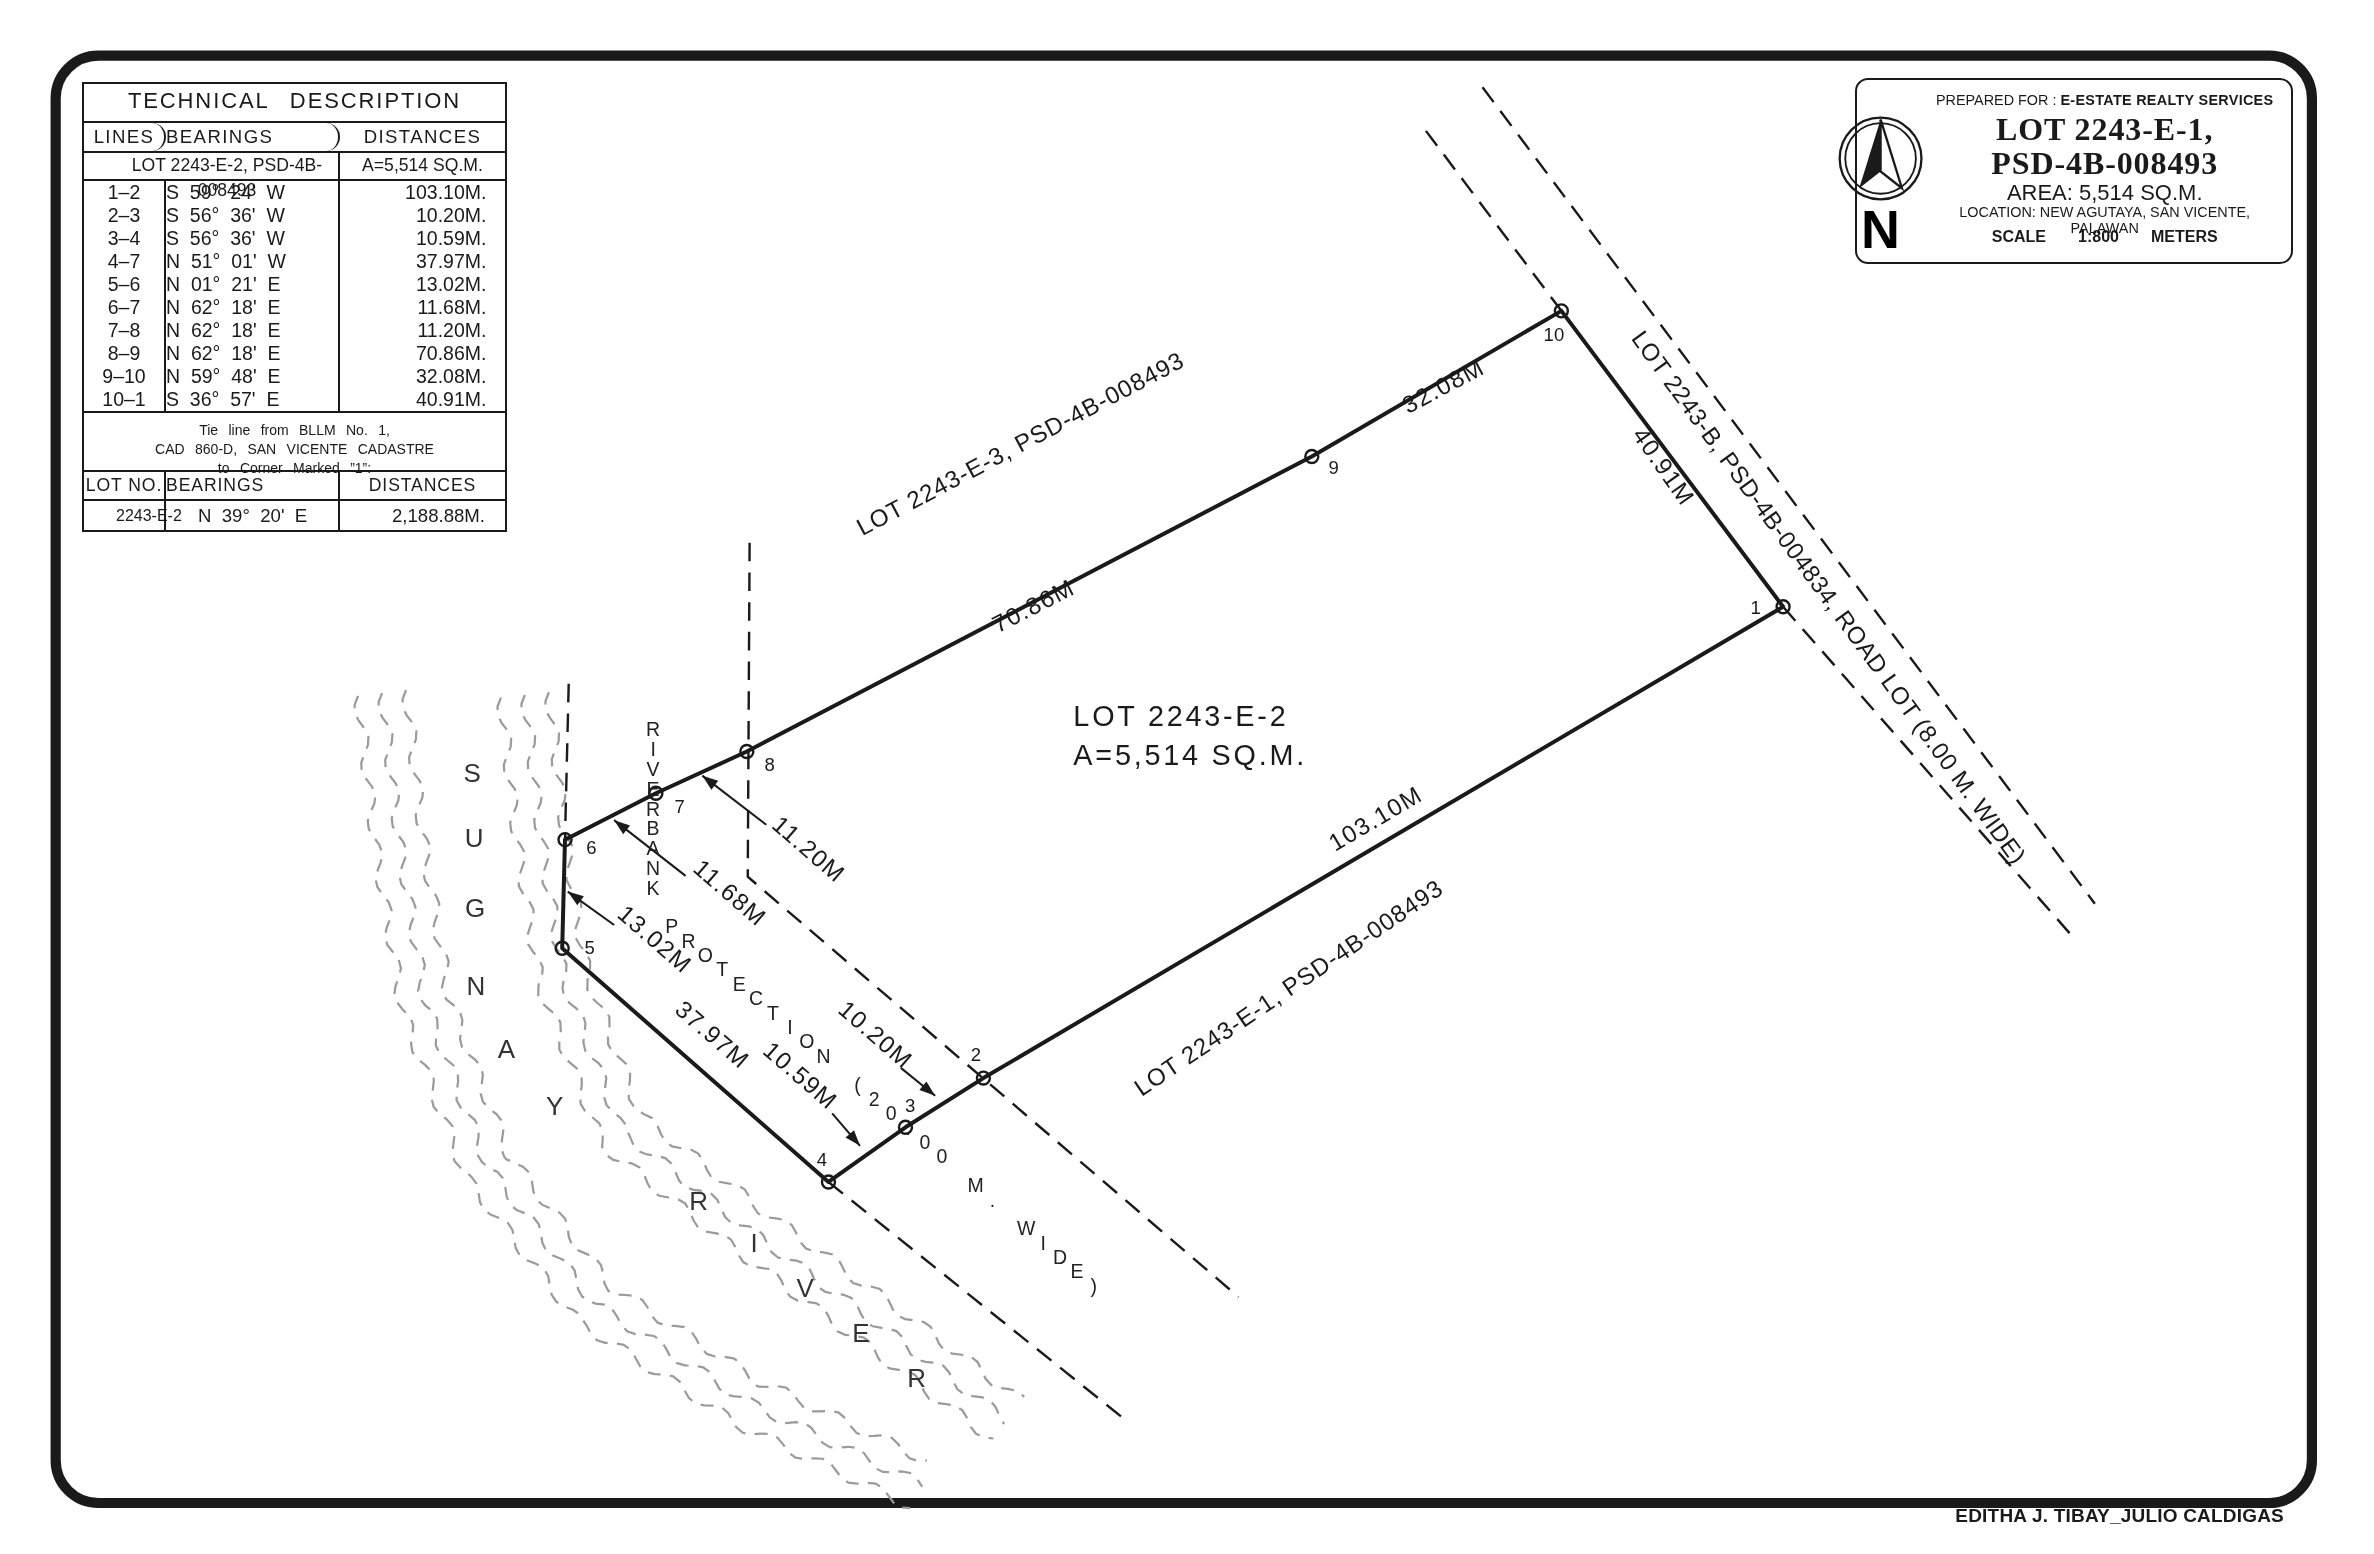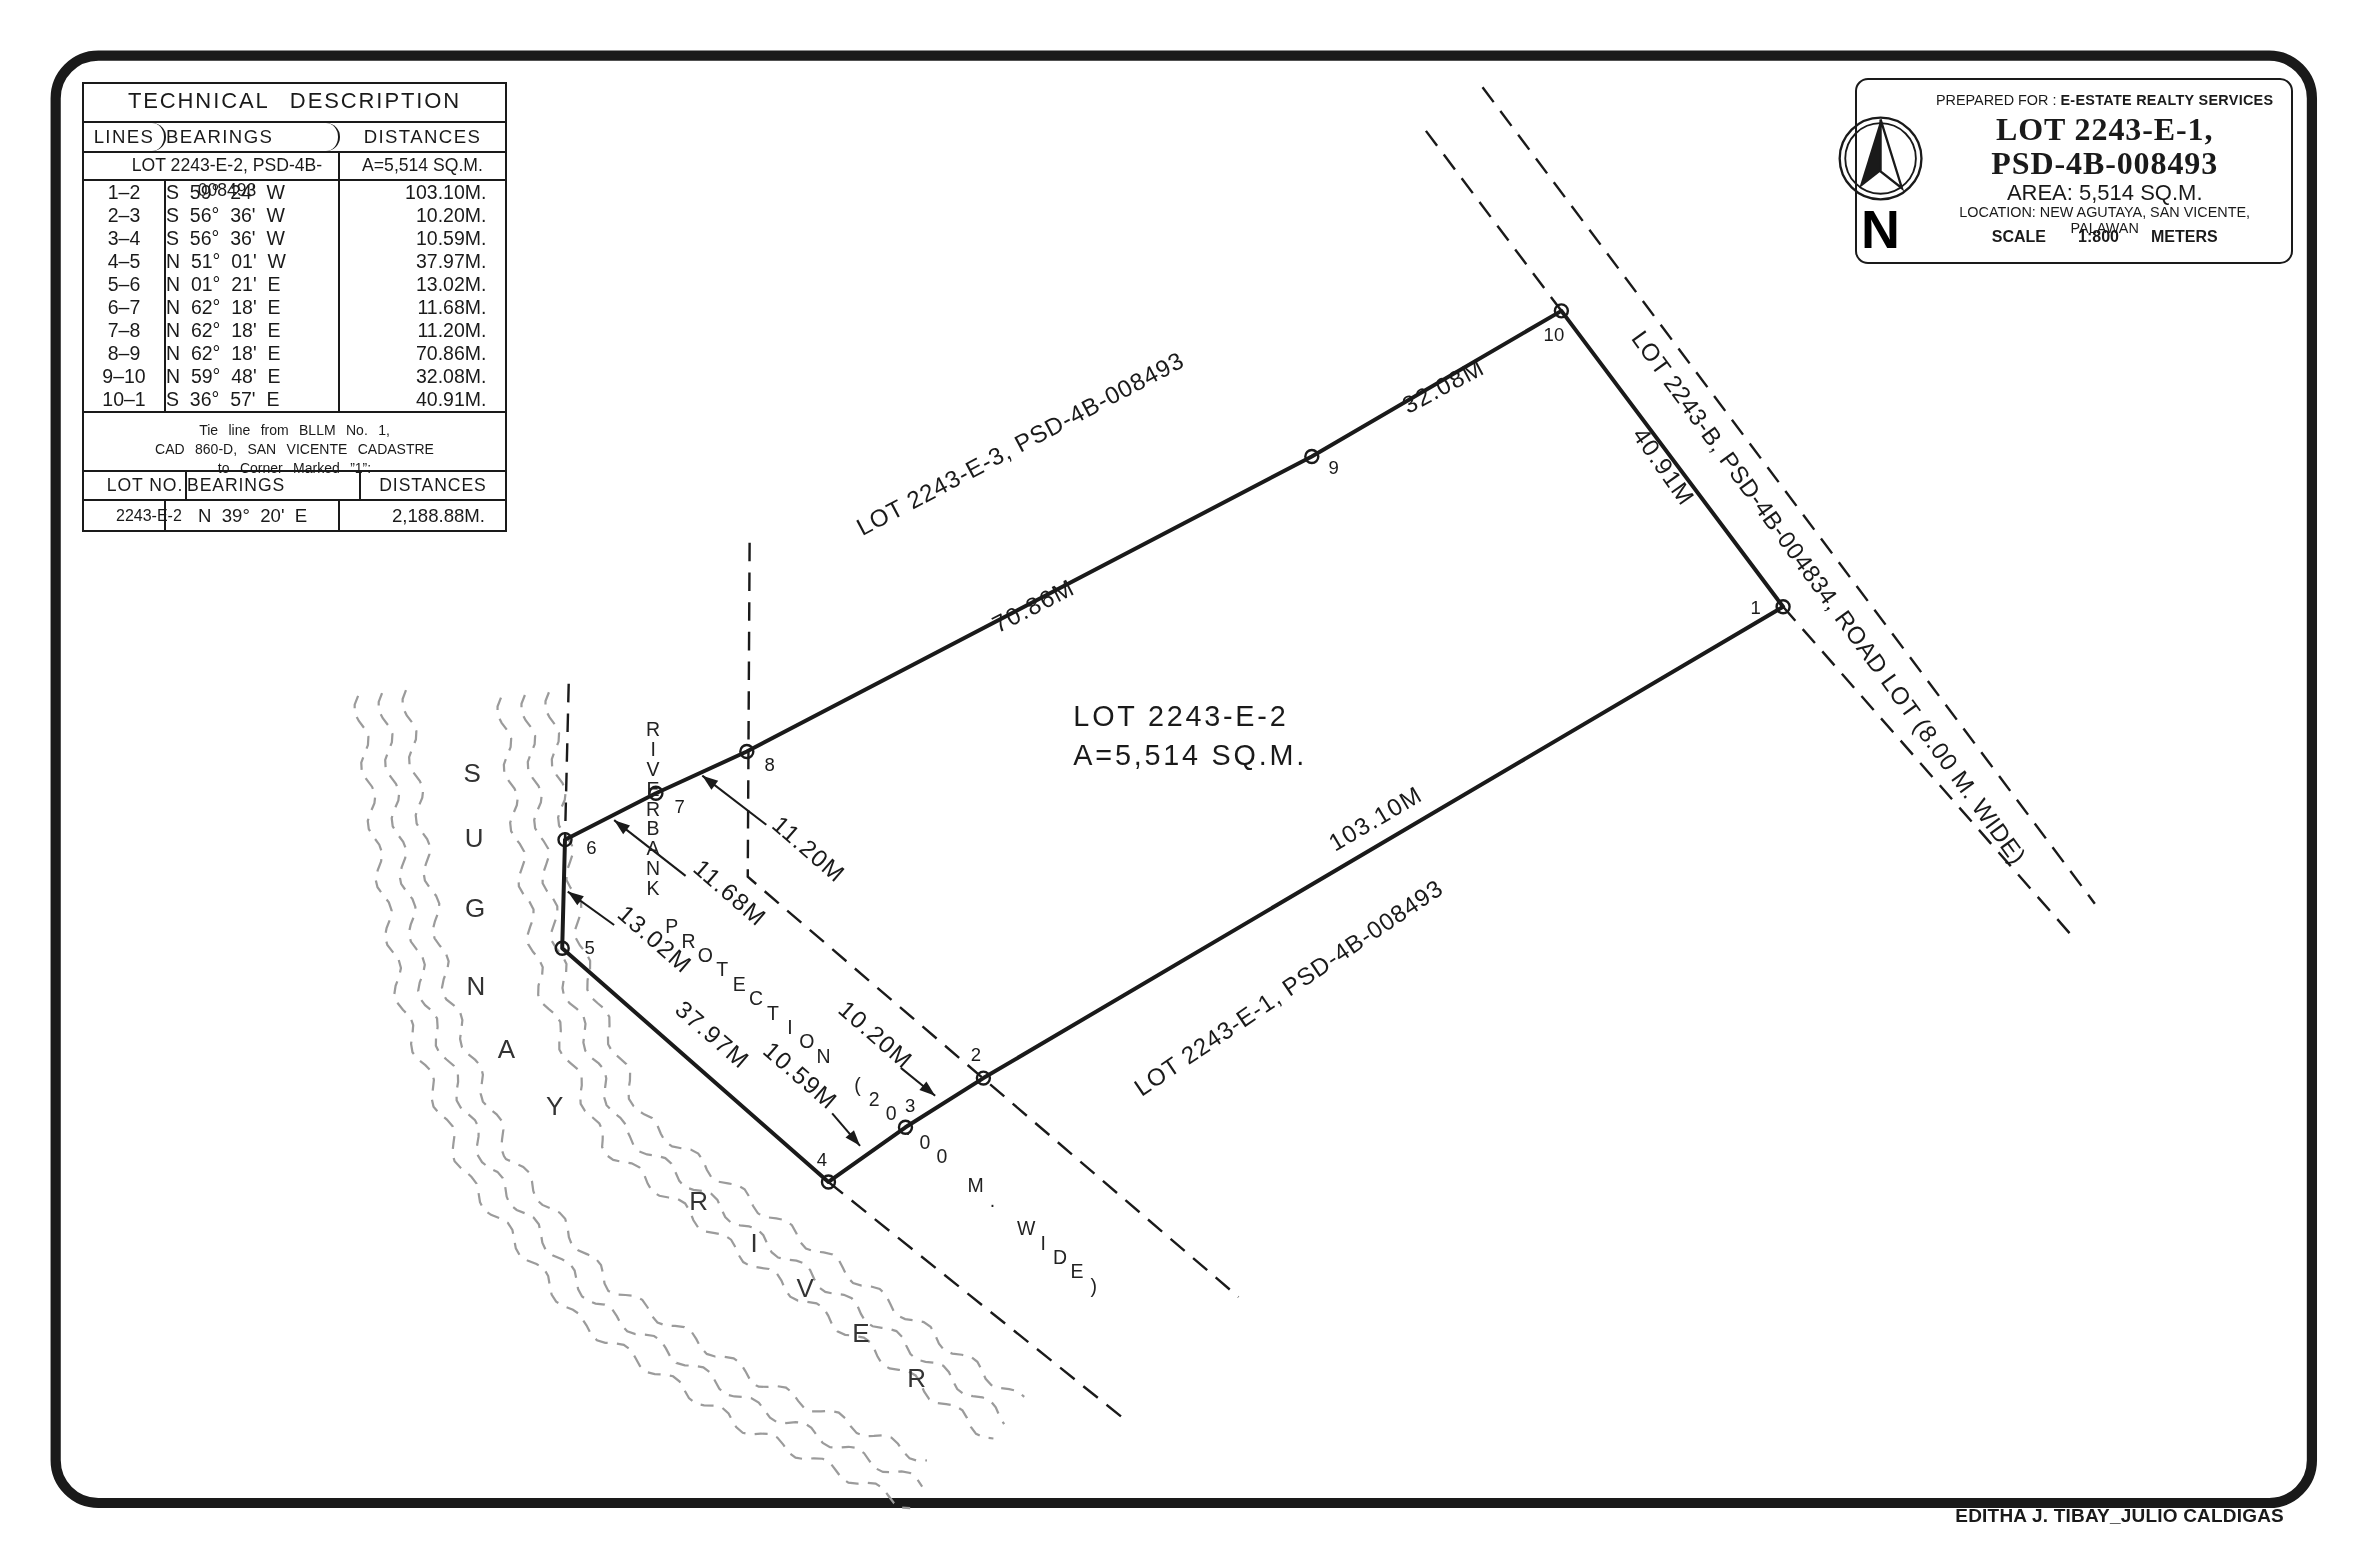--- a/index.html
+++ b/index.html
@@ -19,21 +19,21 @@
   .td-head>div{line-height:27px;border-radius:14px;}
   .td-sub{height:28px;border-bottom:2.8px solid #1a1a1a;font-size:17.6px;}
   .td-sub>div{line-height:25px;}
   .td-sub .s1{width:256px;flex:none;border-right:2.8px solid #1a1a1a;box-sizing:border-box;text-align:center;padding-left:32px;}
   .td-sub .s2{flex:1;text-align:center;}
   .td-data{height:230px;}
   .td-data .cell{height:23px;line-height:23px;font-size:19.5px;white-space:pre;}
   .td-data .td-c3 .cell{text-align:right;padding-right:18.6px;box-sizing:border-box;}
   .td-tie{border-top:2.8px solid #1a1a1a;height:59px;text-align:center;font-size:14px;
           line-height:19px;padding-top:8px;box-sizing:border-box;word-spacing:6.5px;}
-  .td-h2{height:29px;border-top:2.8px solid #1a1a1a;font-size:17.6px;letter-spacing:0.9px;padding-left:21px;}
+  .td-h2{height:29px;border-top:2.8px solid #1a1a1a;font-size:17.6px;letter-spacing:0.9px;}
   .td-h2>div{line-height:26px;}
   .td-r2{height:31px;border-top:2.8px solid #1a1a1a;font-size:18.6px;}
   .td-r2>div{line-height:29px;white-space:pre;padding-left:32px;}
   .td-r2 .td-c1{font-size:16px;letter-spacing:0;}
   
   .tblock{position:absolute;left:1855px;top:78px;width:438px;height:186px;
           border:2.8px solid #1a1a1a;border-radius:13px;box-sizing:border-box;background:#fff;}
   .tblock .txt{position:absolute;left:67px;right:5.6px;text-align:center;}
   .tb-prepared{top:12px;font-size:14.4px;}
   .tb-prepared b{letter-spacing:0.3px;}
@@ -166,21 +166,21 @@
     </div>
     <div class="td-flex td-sub">
       <div class="s1">LOT 2243-E-2, PSD-4B-008493</div>
       <div class="s2">A=5,514 SQ.M.</div>
     </div>
     <div class="td-flex td-data">
       <div class="td-c1" id="col-lines">
           <div class="cell">1–2</div>
           <div class="cell">2–3</div>
           <div class="cell">3–4</div>
-          <div class="cell">4–5</div>
+          <div class="cell">4–7</div>
           <div class="cell">5–6</div>
           <div class="cell">6–7</div>
           <div class="cell">7–8</div>
           <div class="cell">8–9</div>
           <div class="cell">9–10</div>
           <div class="cell">10–1</div>
         </div>
       <div class="td-c2" id="col-bearings">
           <div class="cell">S  59°  24'  W</div>
           <div class="cell">S  56°  36'  W</div>

